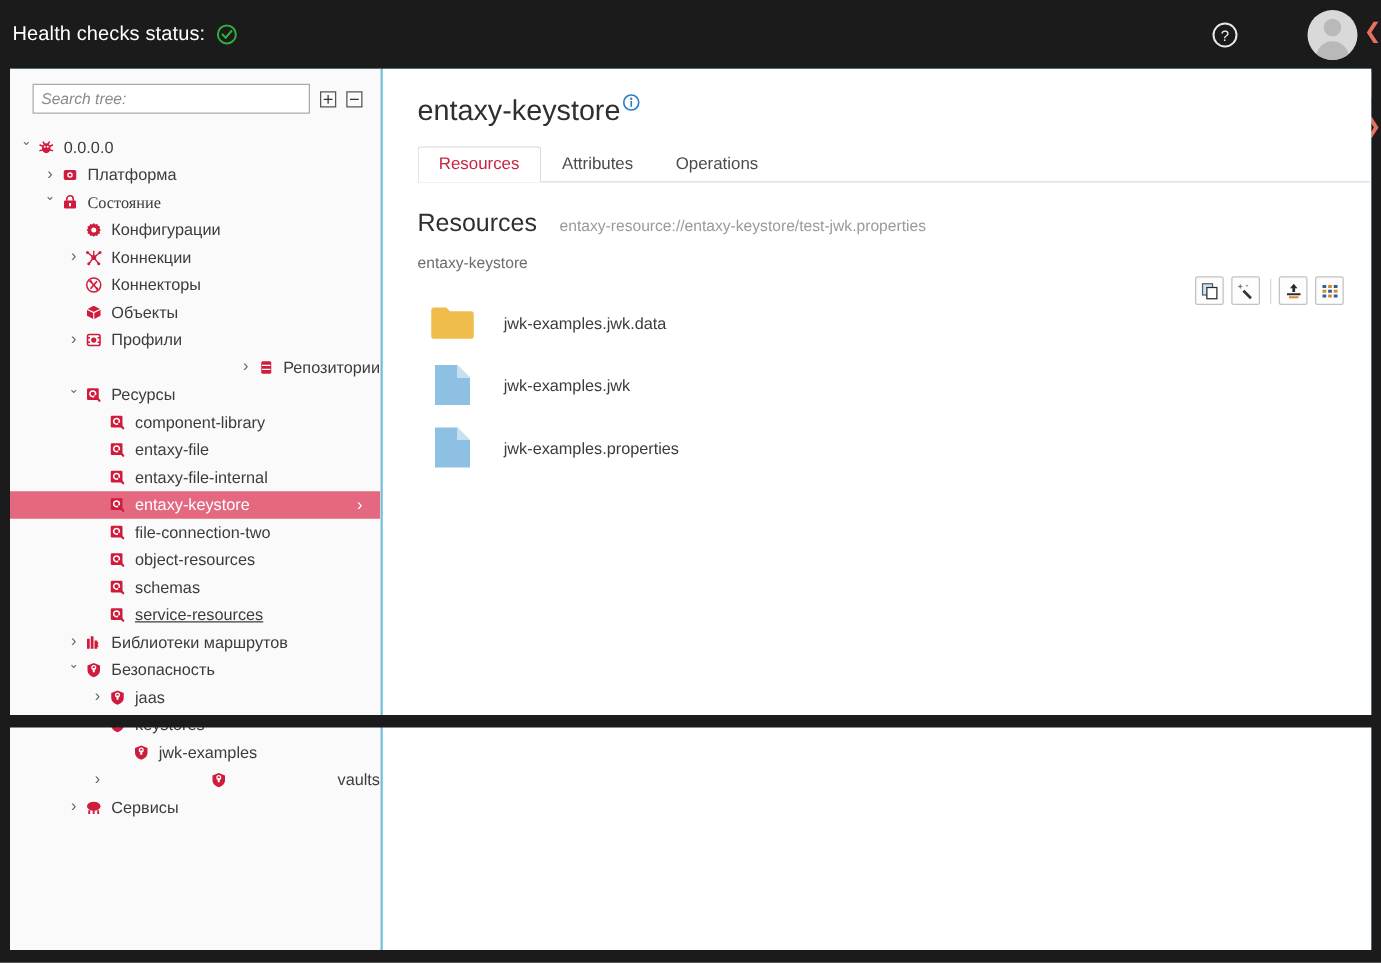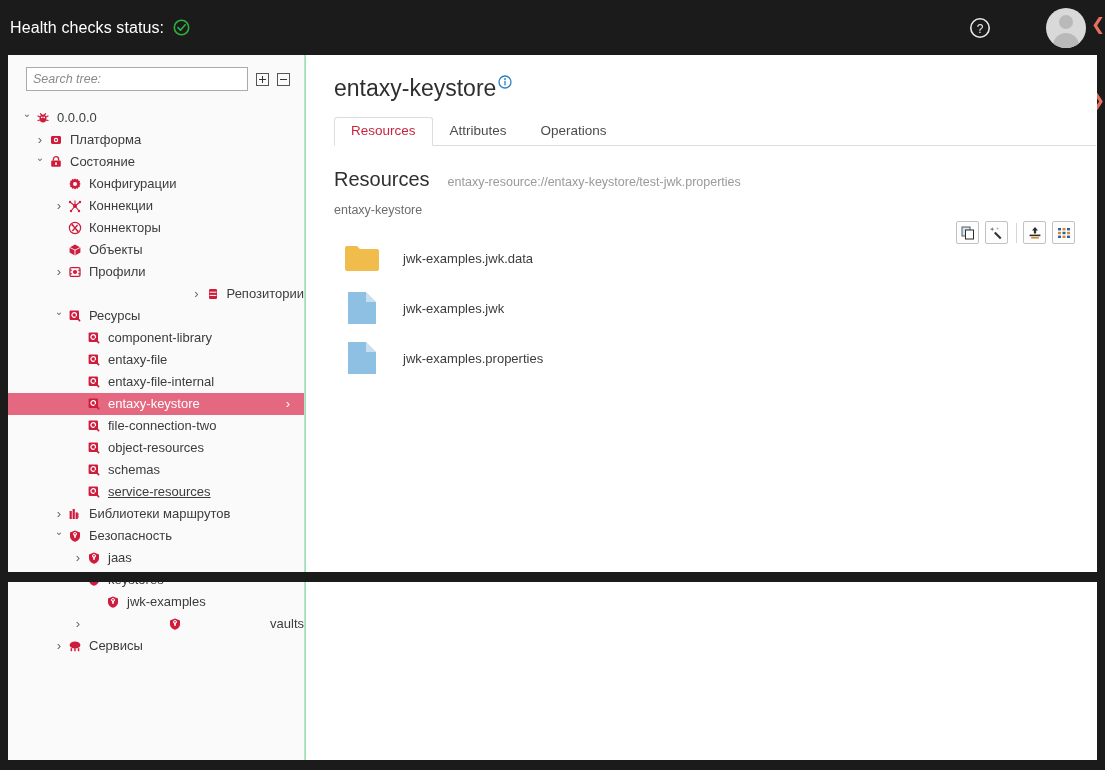--- a/index.html
+++ b/index.html
@@ -99,21 +99,21 @@
     left: -4px;
   }
 
   
   .page {
     position: absolute;
     top: 55px;
     left: 8px;
     width: 1089px;
     height: 705px;
-    background: #86efac;
+    background: #0ea5e9;
   }
 
   
   .sidebar {
     position: absolute;
     left: 0;
     top: 0;
     width: 297px;
     height: 705px;
     background: #fafafa;
@@ -408,21 +408,21 @@
 
   <div class="page">
 
     <div class="sidebar">
       <div class="search-row">
         <input class="search-input" type="text" placeholder="Search tree:" style="">
         <span class="tree-btn plus"></span>
         <span class="tree-btn"></span>
       </div>
       <div class="tree" id="tree">
-          <div class="tnode" style="padding-left: 12px; align-items: center;">
+          <div class="tnode" style="padding-left: 6px; align-items: center;">
             <span class="caret open"></span>
             <span class="nicon">
               <svg width="14" height="14" viewBox="0 0 14 14">
                 <ellipse cx="7" cy="7.6" rx="3.4" ry="4" fill="#cf1c3d"></ellipse>
                 <circle cx="5.8" cy="6.4" r="0.8" fill="#fff"></circle>
                 <circle cx="8.2" cy="6.4" r="0.8" fill="#fff"></circle>
                 <path d="M2 5 L4 6 M12 5 L10 6 M2 9.5 L4 9 M12 9.5 L10 9 M4.5 2.6 L5.6 4.2 M9.5 2.6 L8.4 4.2" stroke="#cf1c3d" stroke-width="1.2" stroke-linecap="round"></path>
               </svg>
             </span>
             <span class="tlabel">0.0.0.0</span>
@@ -431,21 +431,21 @@
             <span class="caret closed"></span>
             <span class="nicon">
               <svg width="14" height="14" viewBox="0 0 14 14">
                 <rect x="2" y="3" width="10" height="8" rx="1.4" fill="#cf1c3d"></rect>
                 <circle cx="7" cy="7" r="2.2" fill="#fff"></circle>
                 <circle cx="7" cy="7" r="1.1" fill="#cf1c3d"></circle>
               </svg>
             </span>
             <span class="tlabel">Платформа</span>
           </div>
-          <div class="tnode" style="padding-left: 25px;">
+          <div class="tnode" style="padding-left: 25px; font-family: Liberation Serif, serif;">
             <span class="caret open"></span>
             <span class="nicon">
               <svg width="14" height="14" viewBox="0 0 14 14">
                 <path d="M4.4 5.5 V4.2 a2.6 2.6 0 0 1 5.2 0 V5.5" fill="none" stroke="#cf1c3d" stroke-width="1.3"></path>
                 <rect x="2.2" y="5.4" width="9.6" height="6.4" rx="1" fill="#cf1c3d"></rect>
                 <rect x="6.2" y="7.4" width="1.6" height="2.6" fill="#fff"></rect>
               </svg>
             </span>
             <span class="tlabel">Состояние</span>
           </div>

